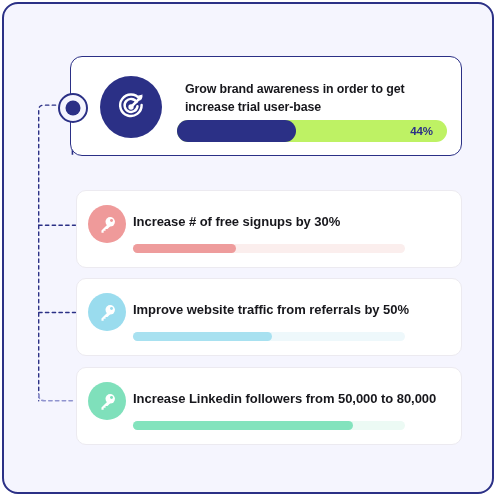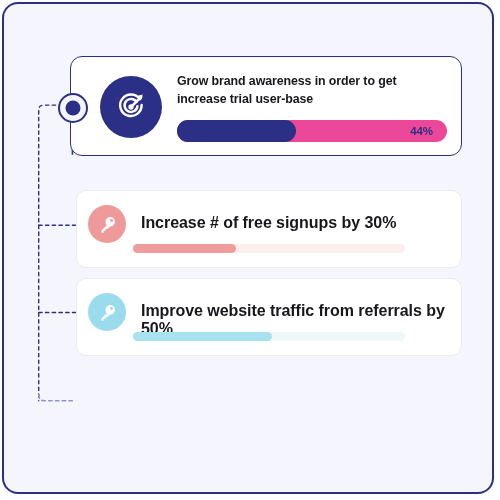--- a/index.html
+++ b/index.html
@@ -91,21 +91,21 @@
     left: 106px;
     top: 16px;
     right: 14px;
   }
   .obj-title {
     font-size: 12.4px;
     font-weight: bold;
     color: #17171c;
     line-height: 1.42;
     letter-spacing: -0.1px;
-    margin: 0;
+    margin: 8px;
   }
   .obj-progress-row {
     position: absolute;
     left: 106px;
     top: 63px;
     right: 14px;
     height: 22px;
     display: flex;
     align-items: center;
   }
@@ -157,24 +157,24 @@
     top: 14px;
     width: 38px;
     height: 38px;
     border-radius: 50%;
     display: flex;
     align-items: center;
     justify-content: center;
   }
   .kr-title {
     position: absolute;
-    left: 64px;
+    left: 56px;
     top: 23px;
     right: 12px;
-    font-size: 16px;
+    font-size: 13px;
     font-weight: bold;
     color: #17171c;
     letter-spacing: -0.05px;
     margin: 0;
   }
   .kr-track {
     position: absolute;
     left: 56px;
     right: 56px;
     top: 53px;
@@ -221,21 +221,21 @@
         </g>
         <circle cx="16" cy="16" r="2.5" fill="#ffffff"></circle>
         <path d="M 16 16 L 25.6 6.4" stroke="#ffffff" stroke-width="2.4" stroke-linecap="round"></path>
         <path d="M 22.2 5.3 L 26.9 4.3 L 26 9.1 Z" fill="#ffffff"></path>
       </svg>
     </div>
     <div class="obj-body">
       <p class="obj-title">Grow brand awareness in order to get increase trial user-base</p>
     </div>
     <div class="obj-progress-row">
-      <div class="obj-track" style="background: #ec4899;">
+      <div class="obj-track" style="background: #bef264;">
         <div class="obj-fill" id="obj-fill" style="width: 44%; background: rgb(43, 48, 134);"></div>
         <span class="obj-pct">44%</span>
       </div>
     </div>
   </div>
 
   <div class="kr-card" id="kr-card-0">
     <div class="kr-icon" id="kr-icon-0" style="background: rgb(239, 154, 154);">
       <svg viewBox="0 0 24 24" width="21" height="21" aria-hidden="true">
         <g fill="#ffffff">
@@ -260,14 +260,29 @@
         </g>
         <circle cx="16.6" cy="7.4" r="1.65" fill="#9adcee" class="key-pupil"></circle>
       </svg>
     </div>
     <p class="kr-title">Improve website traffic from referrals by 50%</p>
     <div class="kr-track" id="kr-track-1" style="background: rgb(238, 248, 251);">
       <div class="kr-fill" id="kr-fill-1" style="width: 51%; background: rgb(168, 225, 240);"></div>
     </div>
   </div>
 
+  <div class="kr-card" id="kr-card-2">
+    <div class="kr-icon" id="kr-icon-2" style="background: rgb(127, 224, 187);">
+      <svg viewBox="0 0 24 24" width="21" height="21" aria-hidden="true">
+        <g fill="#ffffff">
+          <circle cx="15.1" cy="8.9" r="5.4"></circle>
+          <path d="M 12.6 11.4 L 5.1 18.9 L 5.1 21.4 L 7.6 21.4 L 7.6 19.2 L 9.8 19.2 L 9.8 17 L 12 17 L 15.1 13.9 Z"></path>
+        </g>
+        <circle cx="16.6" cy="7.4" r="1.65" fill="#7fe0bb" class="key-pupil"></circle>
+      </svg>
+    </div>
+    <p class="kr-title">Increase Linkedin followers from 50,000 to 80,000</p>
+    <div class="kr-track" id="kr-track-2" style="background: rgb(236, 250, 244);">
+      <div class="kr-fill" id="kr-fill-2" style="width: 81%; background: rgb(131, 227, 189);"></div>
+    </div>
+  </div>
 
 </div>
 
 </body></html>

